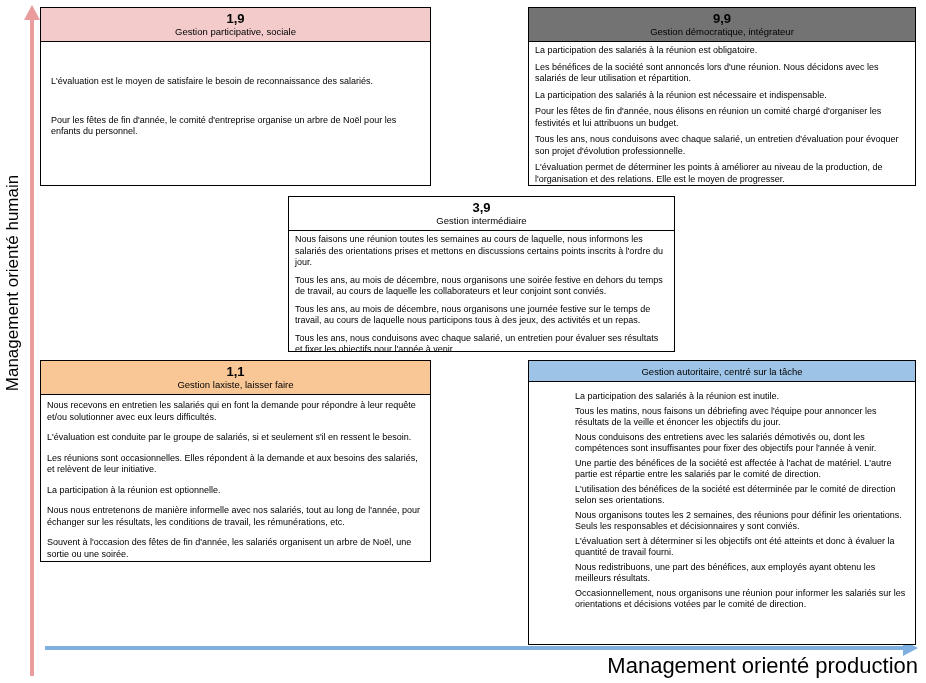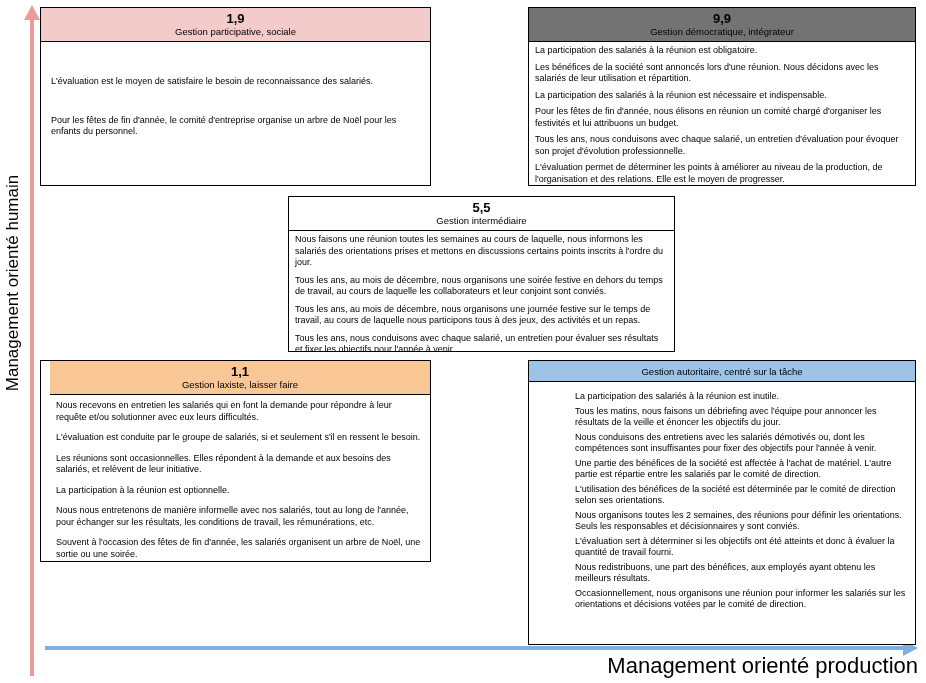--- a/index.html
+++ b/index.html
@@ -21,21 +21,21 @@
   .box-title { font-size:9.5px; line-height:12px; margin-top:1px; }
   .box-body {
     flex:1 1 auto; display:flex; flex-direction:column; overflow:hidden;
     padding:4px 6px; gap:6px;
   }
   .para { font-size:9px; line-height:11.5px; }
 
   #box-19 { left:40px;  top:7px;   width:391px; height:179px; }
   #box-99 { left:528px; top:7px;   width:388px; height:179px; }
   #box-55 { left:288px; top:196px; width:387px; height:156px; }
-  #box-11 { left:40px;  top:360px; width:391px; height:202px;padding-left:9px; }
+  #box-11 { left:40px;  top:360px; width:391px; height:202px; }
   #box-91 { left:528px; top:360px; width:388px; height:285px; }
 
   #box-19 .box-body { padding:34px 10px 6px; gap:27px; }
   #box-99 .box-body { padding:3px 6px; gap:5px; }
   #box-55 .box-body { padding:3px 6px; gap:6px; }
   #box-11 .box-body { padding:5px 6px; gap:9px; }
   #box-91 .box-body { padding:9px 6px 3px; gap:4px; }
   #box-91 .para { line-height:11px;padding-left:40px; }
 
   
@@ -97,21 +97,21 @@
         <div class="para">Les bénéfices de la société sont annoncés lors d'une réunion. Nous décidons avec les salariés de leur utilisation et répartition.</div>
         <div class="para">La participation des salariés à la réunion est nécessaire et indispensable.</div>
         <div class="para">Pour les fêtes de fin d'année, nous élisons en réunion un comité chargé d'organiser les festivités et lui attribuons un budget.</div>
         <div class="para">Tous les ans, nous conduisons avec chaque salarié, un entretien d'évaluation pour évoquer son projet d'évolution professionnelle.</div>
         <div class="para">L'évaluation permet de déterminer les points à améliorer au niveau de la production, de l'organisation et des relations. Elle est le moyen de progresser.</div>
       </div>
   </div>
 
   <div class="box" id="box-55">
     <div class="box-header" style="background-color: rgb(255, 255, 255);">
-      <div class="box-score">5,5</div>
+      <div class="box-score">3,9</div>
       <div class="box-title">Gestion intermédiaire</div>
     </div>
     <div class="box-body">
         <div class="para">Nous faisons une réunion toutes les semaines au cours de laquelle, nous informons les salariés des orientations prises et mettons en discussions certains points inscrits à l'ordre du jour.</div>
         <div class="para">Tous les ans, au mois de décembre, nous organisons une soirée festive en dehors du temps de travail, au cours de laquelle les collaborateurs et leur conjoint sont conviés.</div>
         <div class="para">Tous les ans, au mois de décembre, nous organisons une journée festive sur le temps de travail, au cours de laquelle nous participons tous à des jeux, des activités et un repas.</div>
         <div class="para">Tous les ans, nous conduisons avec chaque salarié, un entretien pour évaluer ses résultats et fixer les objectifs pour l'année à venir.</div>
       </div>
   </div>
 

